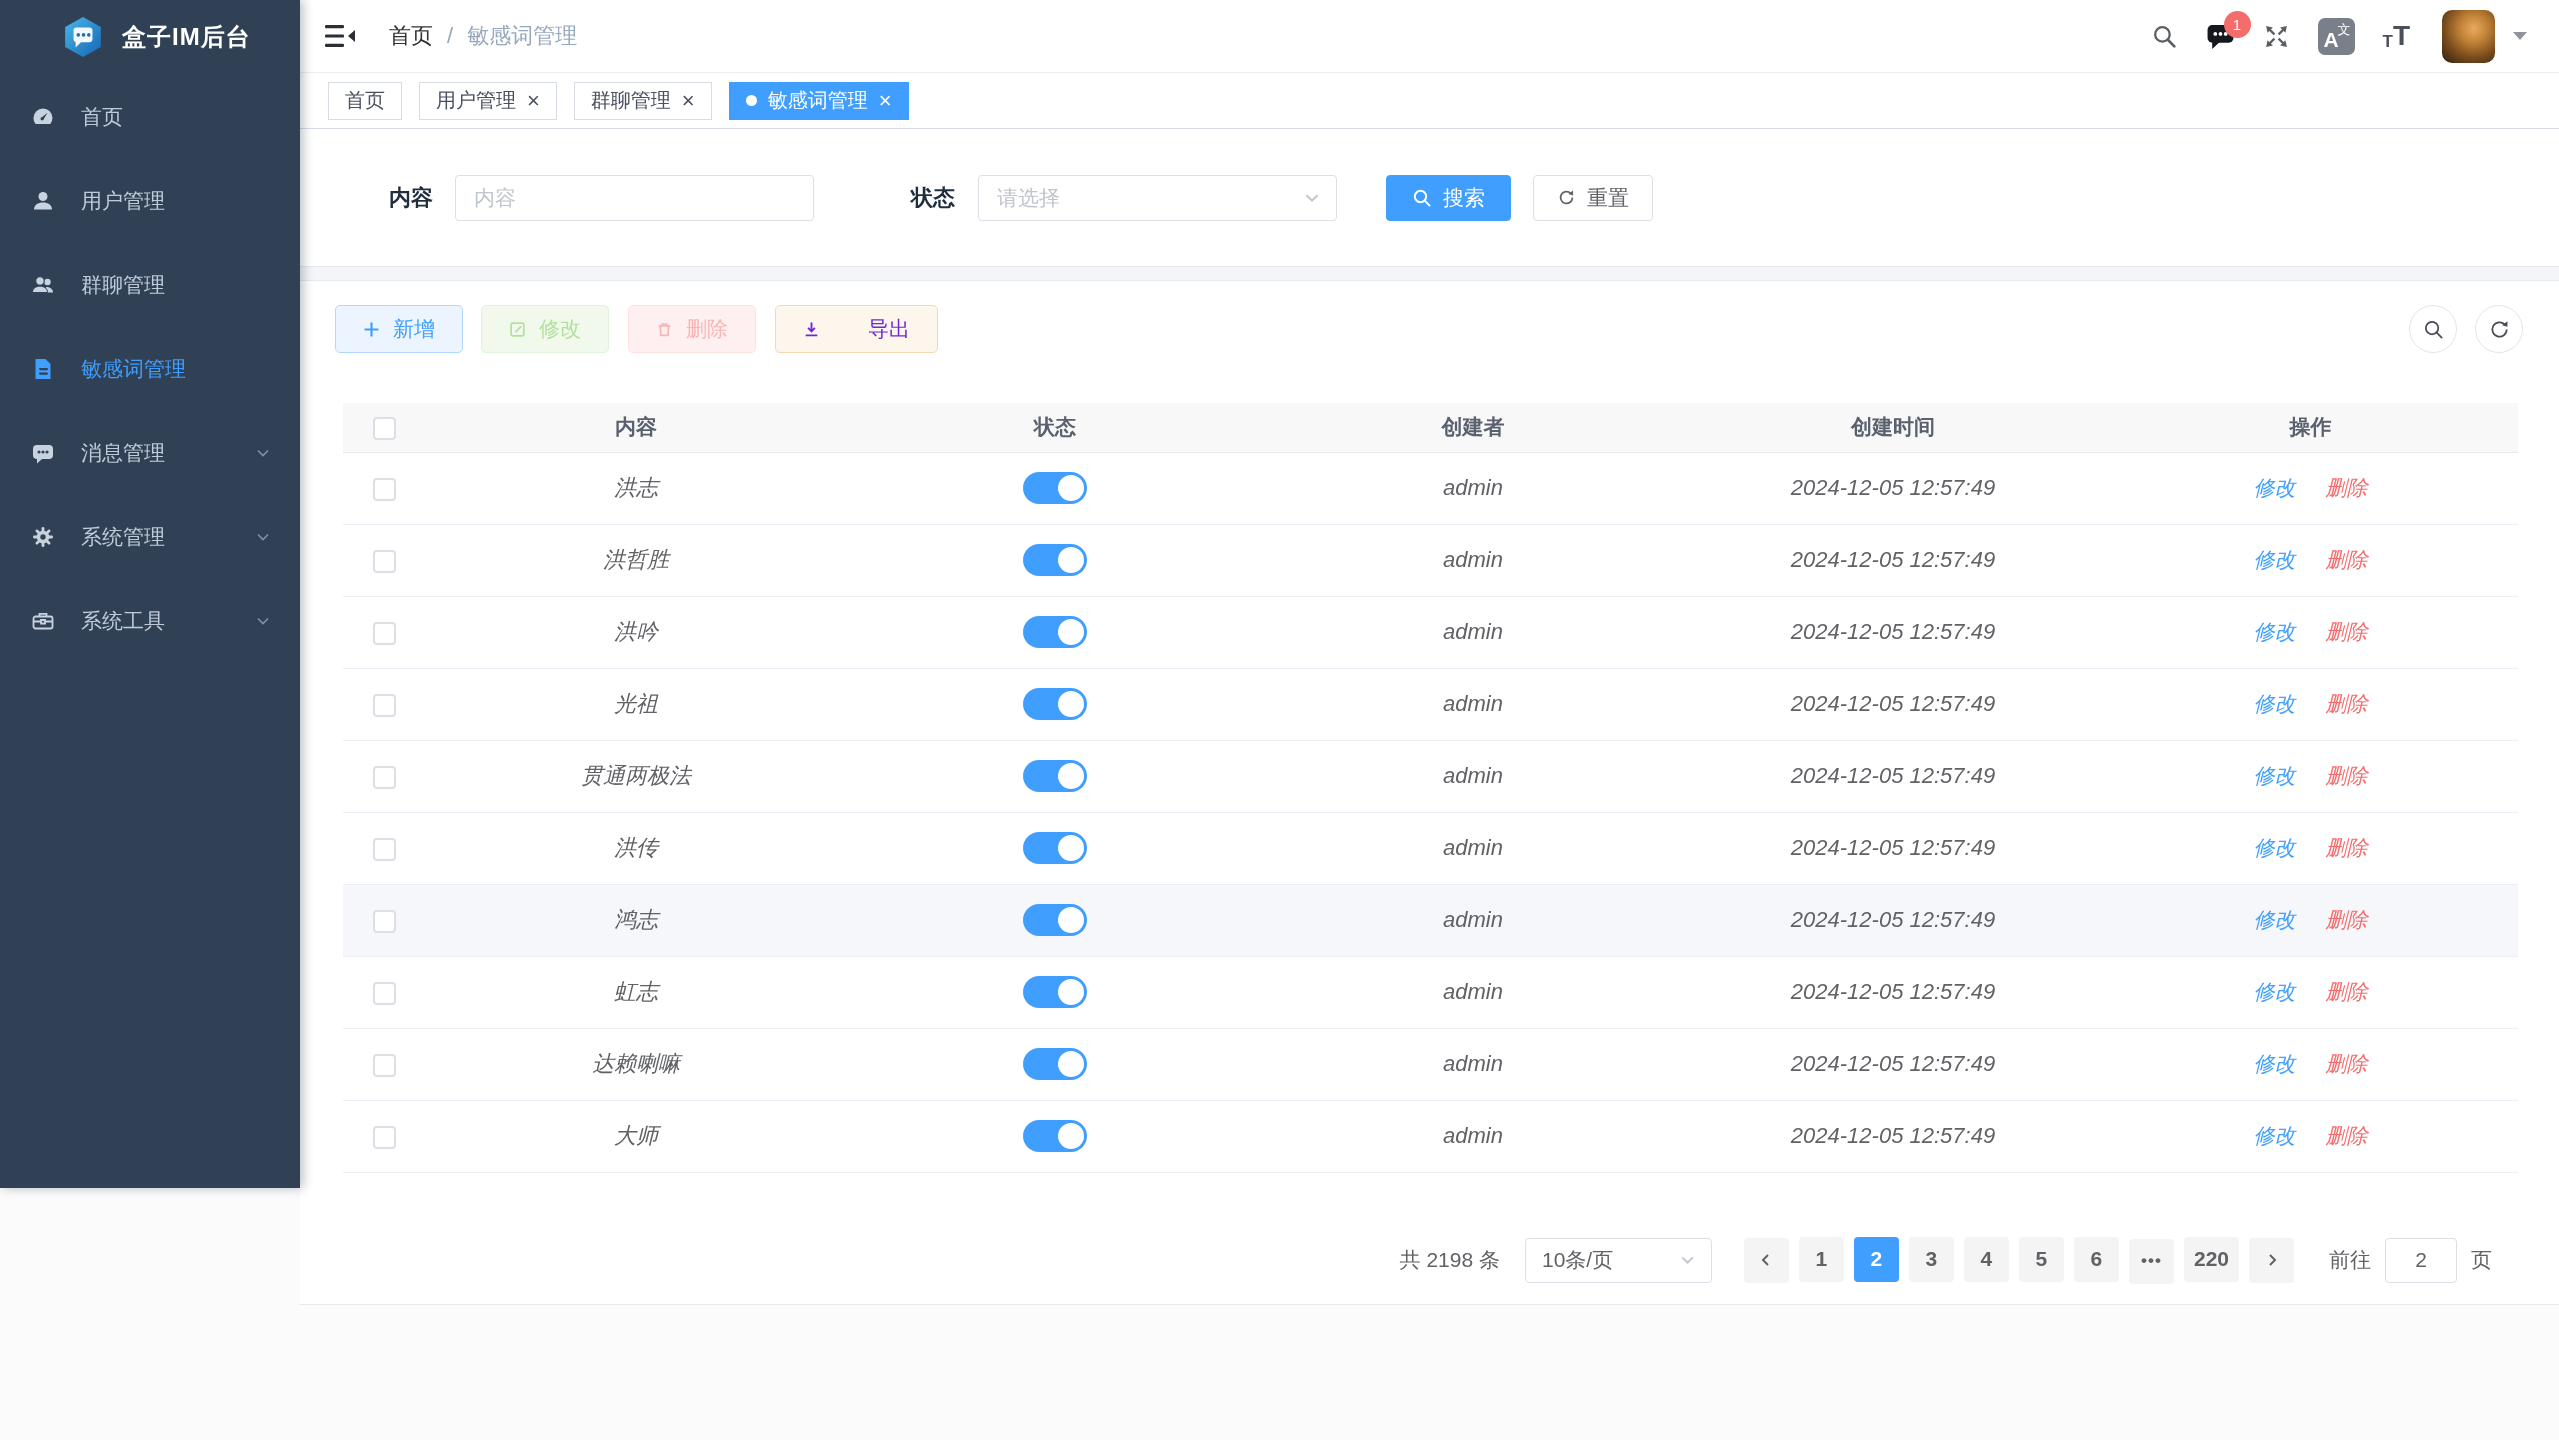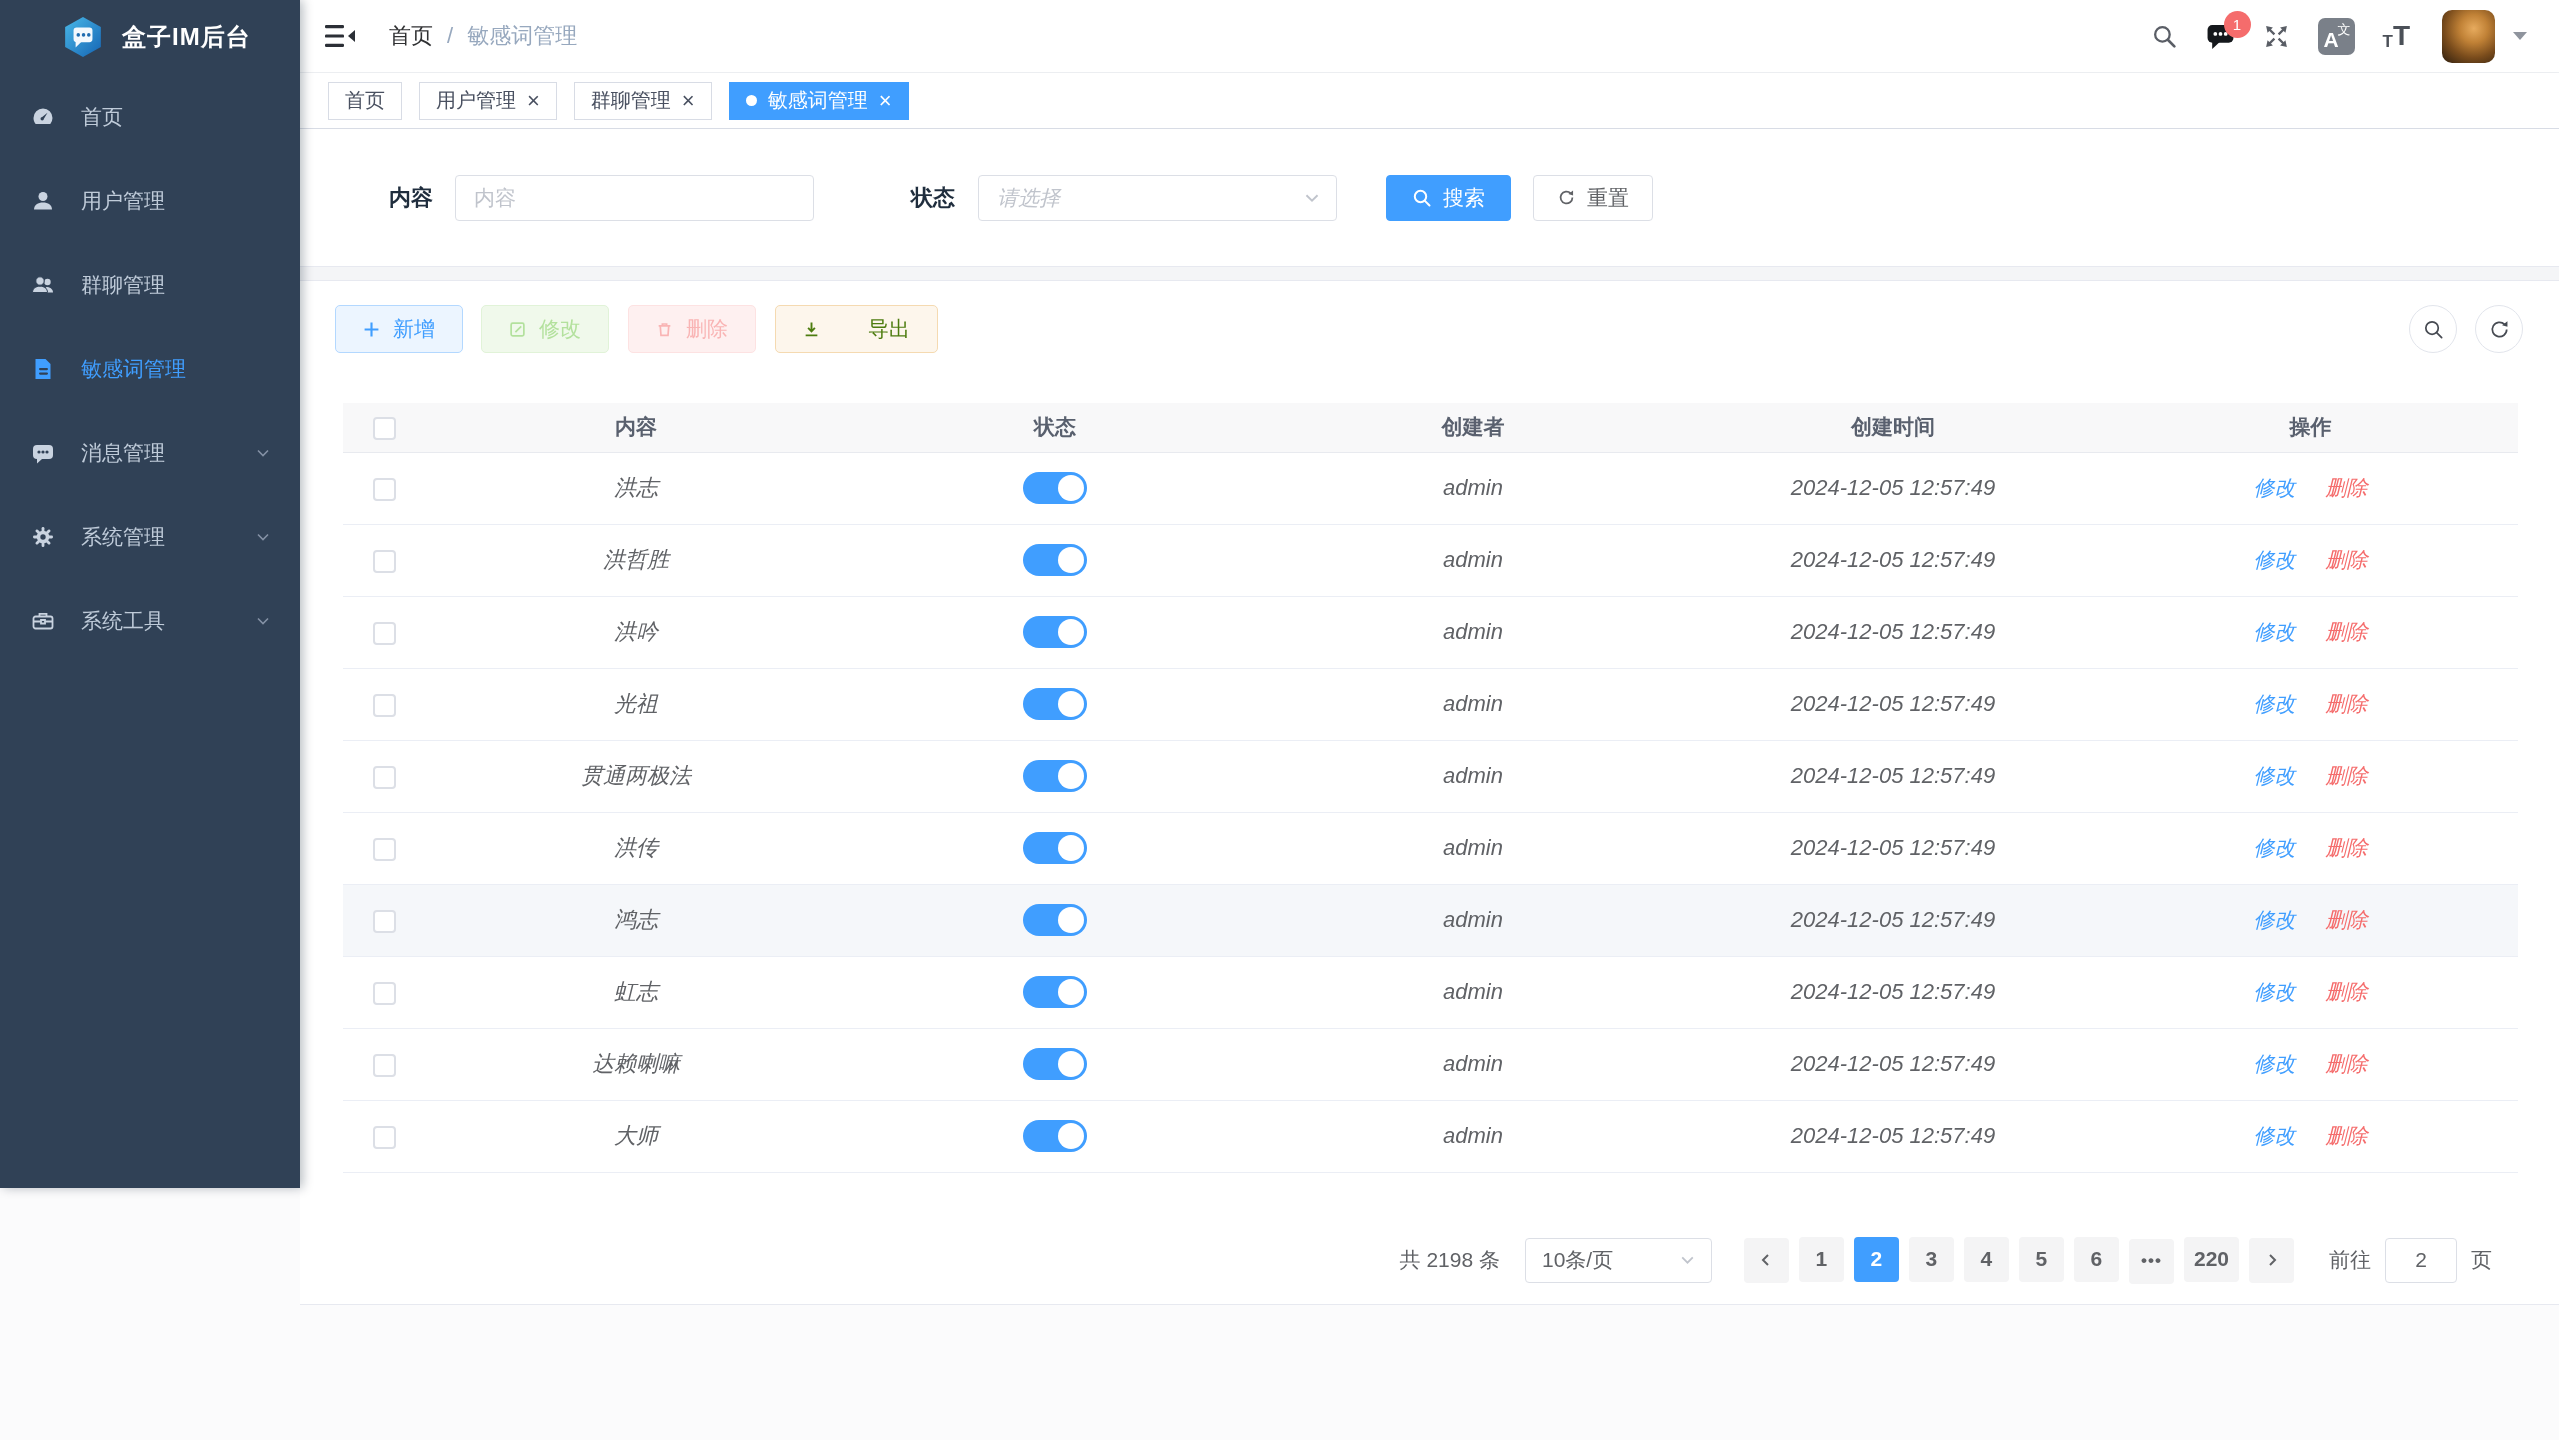--- a/index.html
+++ b/index.html
@@ -54,39 +54,39 @@
   .tab-x { margin-left:11px; font-size:22px; line-height:1; }
 
   
   .section-form { background:#fff; height:137px; display:flex; align-items:center; padding-left:89px; flex:none; }
   .f-label { font-size:22px; font-weight:bold; color:#1f2d3d; }
   .f-label.second { margin-left:97px; }
   .f-input { width:359px; height:46px; border:1px solid #dcdfe6; border-radius:4px; margin-left:22px;
              padding:0 18px; font-size:21px; color:#606266; outline:none; }
   .f-input::placeholder { color:#c0c4cc; }
   .f-select { width:359px; height:46px; border:1px solid #dcdfe6; border-radius:4px; margin-left:23px;
-              display:flex; align-items:center; padding:0 18px; position:relative; cursor:pointer; background:#fff;font-style:italic; }
+              display:flex; align-items:center; padding:0 18px; position:relative; cursor:pointer; background:#fff; }
   .f-select .ph { color:#c0c4cc; font-size:21px; }
   .sel-chev { position:absolute; right:14px; top:50%; transform:translateY(-50%); }
   .btn-search { margin-left:49px; height:46px; padding:0 25px; background:#409eff; border:1px solid #409eff;
                 color:#fff; border-radius:4px; font-size:21px; display:inline-flex; align-items:center; gap:11px; cursor:pointer;justify-content:flex-end; }
   .btn-reset { margin-left:22px; height:46px; padding:0 23px; background:#fff; border:1px solid #dcdfe6;
                color:#606266; border-radius:4px; font-size:21px; display:inline-flex; align-items:center; gap:11px; cursor:pointer; }
 
   .divider { height:15px; background:#f4f5f7; border-top:1px solid #e7e9f0; border-bottom:1px solid #e7e9f0; flex:none; }
 
   
   .section-table { background:#fff; border-bottom:1px solid #e7e9f0; padding-bottom:20px; flex:none; }
   .toolbar { display:flex; align-items:center; margin:24px 36px 0 35px; }
   .tbtn { height:48px; padding:9px 27px; border-radius:5px; font-size:21px; display:inline-flex; align-items:center;
           gap:13px; border:1px solid; cursor:pointer; background:none; }
   .tbtn-add { background:#ecf5ff; border-color:#b3d8ff; color:#409eff; margin-right:18px; }
   .tbtn-edit { background:#f0f9eb; border-color:#e1f3d8; color:#b3e19d; margin-right:19px; cursor:not-allowed; }
   .tbtn-del { background:#fef0f0; border-color:#fde2e2; color:#f9b4b4; margin-right:19px; cursor:not-allowed; }
-  .tbtn-export { background:#fdf6ec; border-color:#f5dab1; color:#4d7c0f;gap:48px; }
+  .tbtn-export { background:#fdf6ec; border-color:#f5dab1; color:#6d28d9;gap:48px; }
   .toolbar-right { margin-left:auto; display:flex; gap:18px; }
   .cir-btn { width:48px; height:48px; border-radius:50%; border:1px solid #e2e5ec; background:#fff;
              display:flex; align-items:center; justify-content:center; cursor:pointer; }
 
   .table-wrap { margin:50px 43px 0 43px; }
   table { width:100%; border-collapse:collapse; table-layout:fixed; }
   col.c-check { width:82px; } col.c-word { width:422px; } col.c-status { width:416px; }
   col.c-creator { width:420px; } col.c-time { width:420px; } col.c-ops { width:415px; }
   thead th { height:49px; background:#f8f8f9; color:#59606e; font-size:21px; font-weight:bold;
              text-align:center; border-bottom:1px solid #e8eaef; }

